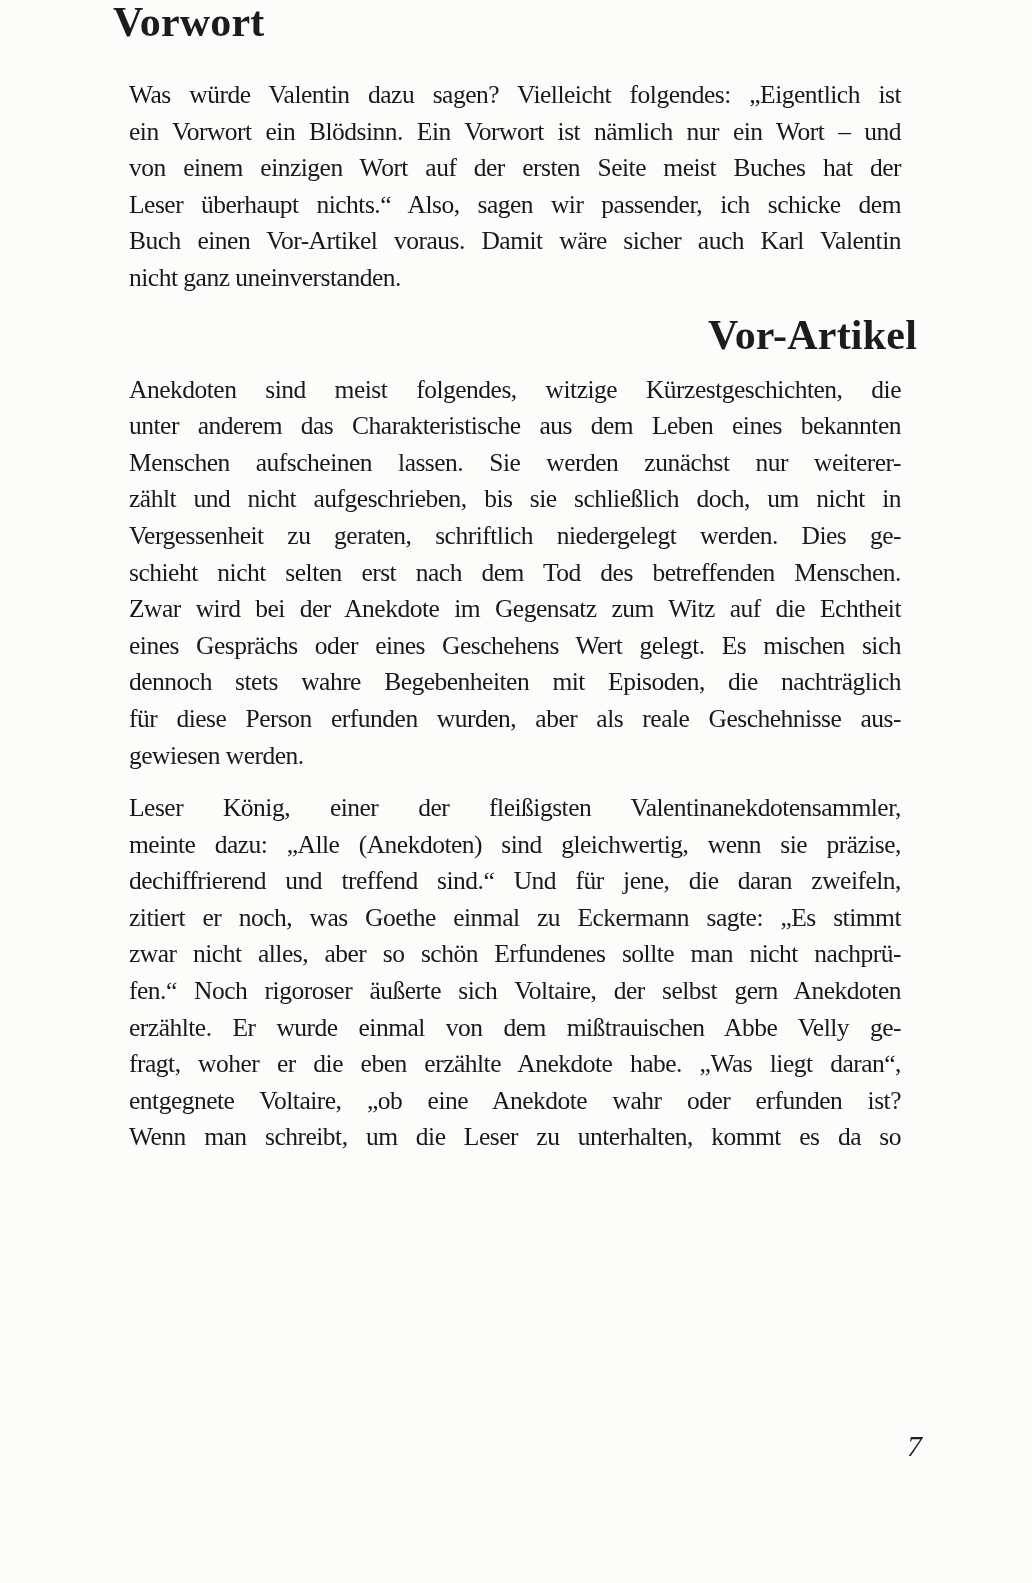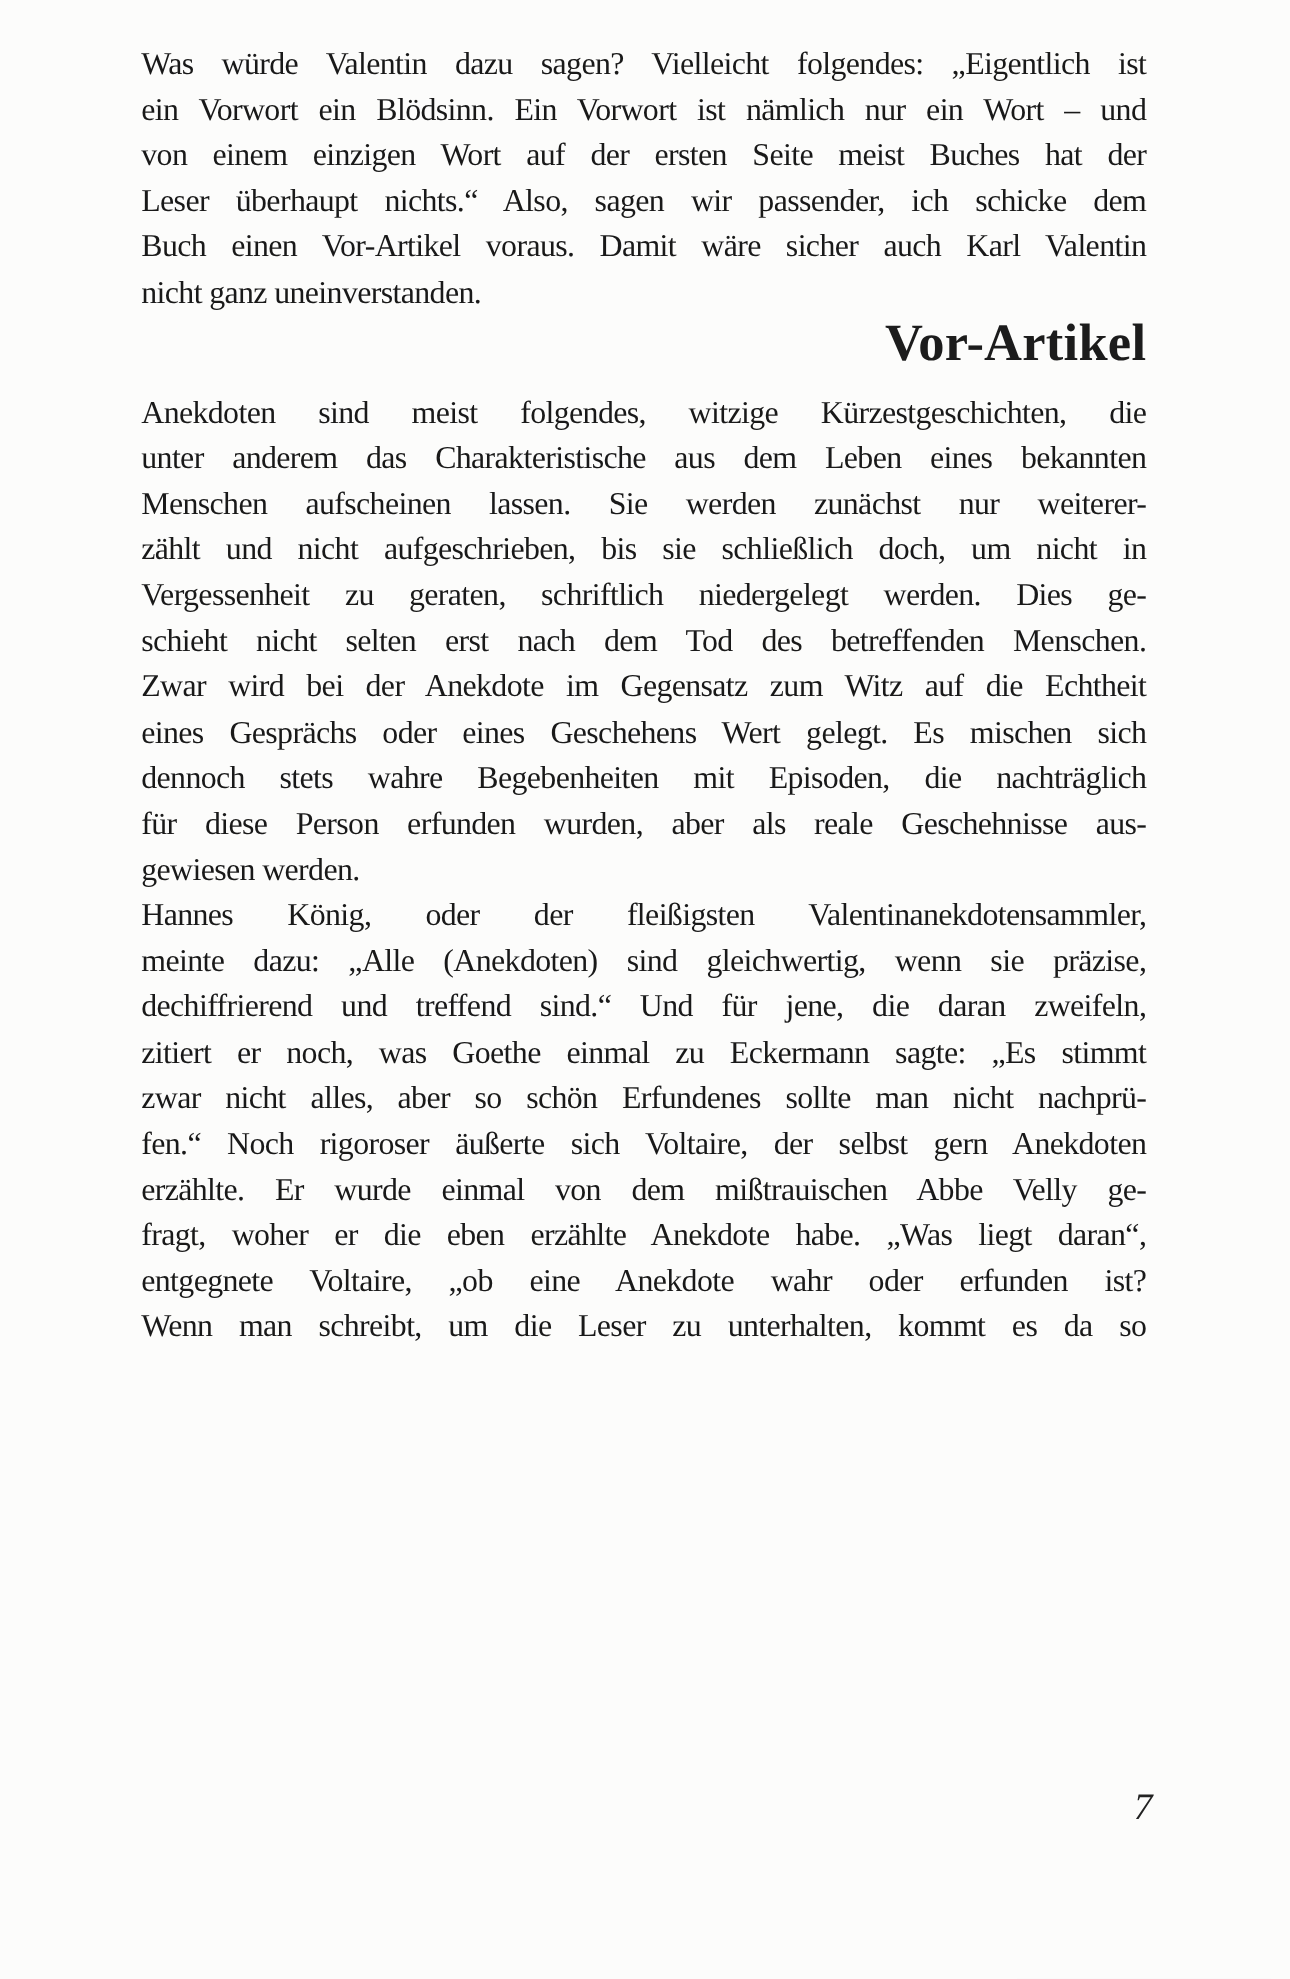--- a/index.html
+++ b/index.html
@@ -24,21 +24,21 @@
     margin: 0;
     font-weight: bold;
     font-size: 42px;
     line-height: 44px;
     letter-spacing: 0.2px;
     color: #1c1c1c;
   }
   .h-vorwort   { margin-top: 136px; }
   .h-vorartikel{ margin-top: 82px; text-align: right; }
   .para {
-    margin: 0;
+    margin: 16px;
     font-size: 25.5px;
     line-height: 36.6px;
     letter-spacing: -0.5px;
     color: #191919;
   }
   .p-first  { margin-top: 33px; }
   .p-second { margin-top: 15px; }
   .para .line {
     text-align: justify;
     text-align-last: justify;
@@ -59,20 +59,21 @@
     font-style: italic;
     color: #222;
   }
 </style>
 </head>
 <body>
 
 <div class="page">
   <div class="textblock">
 
+    <h1 class="heading h-vorwort">Vorwort</h1>
 
     <div class="para p-first">
         <div class="line">Was würde Valentin dazu sagen? Vielleicht folgendes: „Eigentlich ist</div>
         <div class="line">ein Vorwort ein Blödsinn. Ein Vorwort ist nämlich nur ein Wort – und</div>
         <div class="line">von einem einzigen Wort auf der ersten Seite meist Buches hat der</div>
         <div class="line">Leser überhaupt nichts.“ Also, sagen wir passender, ich schicke dem</div>
         <div class="line">Buch einen Vor-Artikel voraus. Damit wäre sicher auch Karl Valentin</div>
         <div class="line short">nicht ganz uneinverstanden.</div>
       </div>
 
@@ -86,21 +87,21 @@
         <div class="line">Vergessenheit zu geraten, schriftlich niedergelegt werden. Dies ge-</div>
         <div class="line">schieht nicht selten erst nach dem Tod des betreffenden Menschen.</div>
         <div class="line">Zwar wird bei der Anekdote im Gegensatz zum Witz auf die Echtheit</div>
         <div class="line">eines Gesprächs oder eines Geschehens Wert gelegt. Es mischen sich</div>
         <div class="line">dennoch stets wahre Begebenheiten mit Episoden, die nachträglich</div>
         <div class="line">für diese Person erfunden wurden, aber als reale Geschehnisse aus-</div>
         <div class="line short">gewiesen werden.</div>
       </div>
 
     <div class="para">
-        <div class="line">Hannes König, oder der fleißigsten Valentinanekdotensammler,</div>
+        <div class="line">Leser König, einer der fleißigsten Valentinanekdotensammler,</div>
         <div class="line">meinte dazu: „Alle (Anekdoten) sind gleichwertig, wenn sie präzise,</div>
         <div class="line">dechiffrierend und treffend sind.“ Und für jene, die daran zweifeln,</div>
         <div class="line">zitiert er noch, was Goethe einmal zu Eckermann sagte: „Es stimmt</div>
         <div class="line">zwar nicht alles, aber so schön Erfundenes sollte man nicht nachprü-</div>
         <div class="line">fen.“ Noch rigoroser äußerte sich Voltaire, der selbst gern Anekdoten</div>
         <div class="line">erzählte. Er wurde einmal von dem mißtrauischen Abbe Velly ge-</div>
         <div class="line">fragt, woher er die eben erzählte Anekdote habe. „Was liegt daran“,</div>
         <div class="line">entgegnete Voltaire, „ob eine Anekdote wahr oder erfunden ist?</div>
         <div class="line">Wenn man schreibt, um die Leser zu unterhalten, kommt es da so</div>
       </div>

